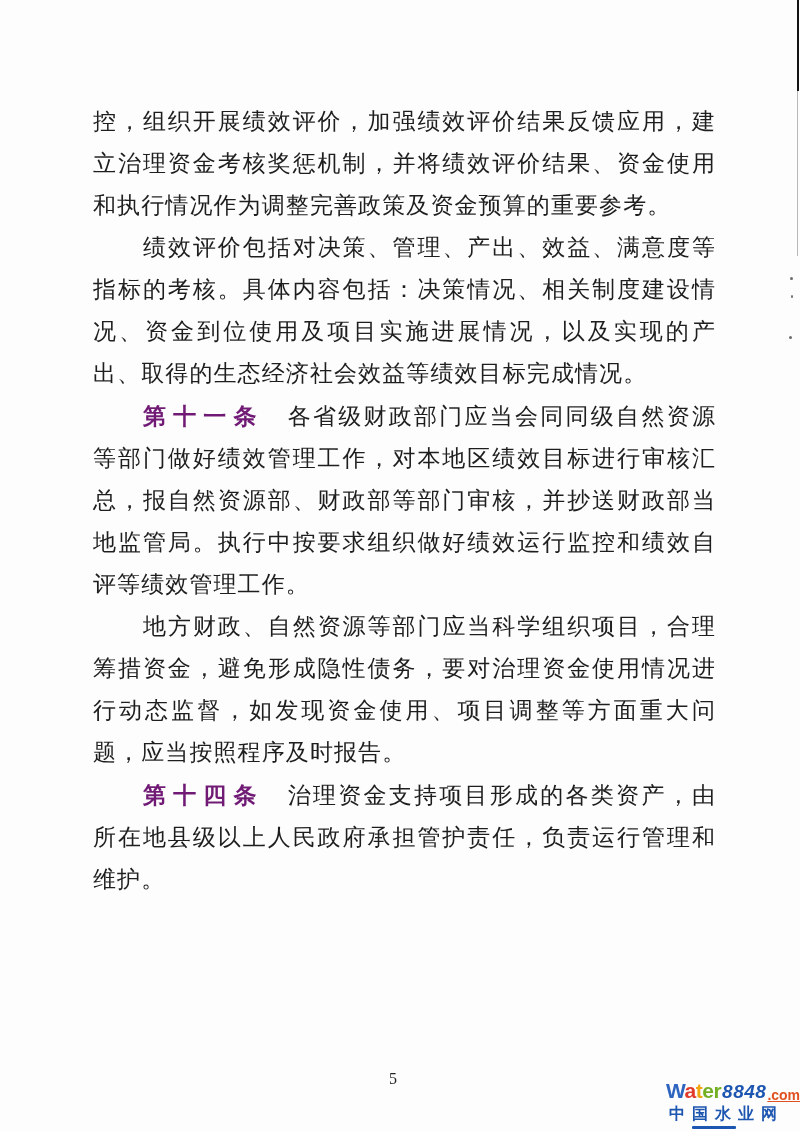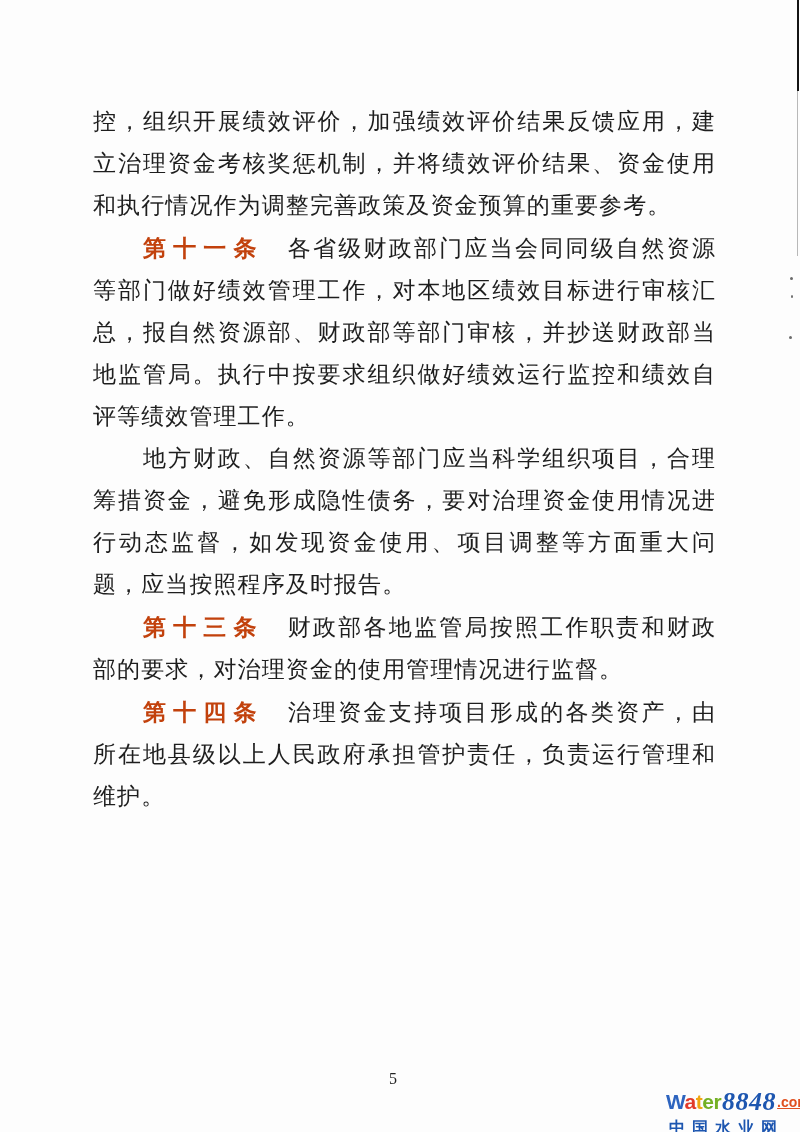--- a/index.html
+++ b/index.html
@@ -30,21 +30,21 @@
     text-align: justify;
     text-justify: inter-character;
     margin-left: 8px;
   }
   .para.indent { text-indent: 50px; }
   .article-head {
     font-family: "Liberation Sans", sans-serif;
     font-weight: 700;
     letter-spacing: 6px;
     margin-right: 24px;
-    color: #c2410c;
+    color: #701a75;
   }
 
   
   .footer {
     position: absolute;
     left: 0; top: 1068px;
     width: 786px;
     text-align: center;
   }
   .page-number {
@@ -54,35 +54,34 @@
   }
 
   
   .watermark {
     position: absolute;
     right: 4px; top: 1079px;
     width: 130px;
   }
   .brand-line {
     display: flex;
-    align-items: center;
+    align-items: flex-end;
     white-space: nowrap;
-    margin-top: 8px;
   }
   .brand-letters span {
     font-family: "Liberation Sans", sans-serif;
     font-weight: 700;
     font-size: 21px;
     letter-spacing: -0.5px;
   }
   .brand-number {
-    font-family: Liberation Serif, serif;
+    font-family: Liberation Sans, sans-serif;
     font-style: italic;
     font-weight: 700;
-    font-size: 26px;
+    font-size: 19px;
     letter-spacing: 0.5px;
     margin-left: 1px;
   }
   .brand-tld {
     font-family: "Liberation Sans", sans-serif;
     font-weight: 700;
     font-size: 14px;
     margin-left: 1px;
     text-decoration: underline;
   }
@@ -125,23 +124,23 @@
 <div class="page">
 
   <div class="edge-line-strong"></div>
   <div class="edge-line-faint"></div>
   <div class="speck speck-1"></div>
   <div class="speck speck-2"></div>
   <div class="speck speck-3"></div>
 
   <main class="text-block" id="paragraphs">
       <p class="para"><span>控，组织开展绩效评价，加强绩效评价结果反馈应用，建立治理资金考核奖惩机制，并将绩效评价结果、资金使用和执行情况作为调整完善政策及资金预算的重要参考。</span></p>
+      <p class="para indent"><span>绩效评价包括对决策、管理、产出、效益、满意度等指标的考核。具体内容包括：决策情况、相关制度建设情况、资金到位使用及项目实施进展情况，以及实现的产出、取得的生态经济社会效益等绩效目标完成情况。</span></p>
       <p class="para indent"><span class="article-head">第十一条</span><span>各省级财政部门应当会同同级自然资源等部门做好绩效管理工作，对本地区绩效目标进行审核汇总，报自然资源部、财政部等部门审核，并抄送财政部当地监管局。执行中按要求组织做好绩效运行监控和绩效自评等绩效管理工作。</span></p>
       <p class="para indent"><span>地方财政、自然资源等部门应当科学组织项目，合理筹措资金，避免形成隐性债务，要对治理资金使用情况进行动态监督，如发现资金使用、项目调整等方面重大问题，应当按照程序及时报告。</span></p>
-      <p class="para indent"><span class="article-head">第十三条</span><span>财政部各地监管局按照工作职责和财政部的要求，对治理资金的使用管理情况进行监督。</span></p>
       <p class="para indent"><span class="article-head">第十四条</span><span>治理资金支持项目形成的各类资产，由所在地县级以上人民政府承担管护责任，负责运行管理和维护。</span></p>
     </main>
 
   <div class="footer">
     <span class="page-number">5</span>
   </div>
 
   <div class="watermark">
     <div class="brand-line">
       <span class="brand-letters" id="brand-letters"><span style="color: rgb(45, 100, 191);">W</span><span style="color: rgb(225, 58, 42);">a</span><span style="color: rgb(240, 165, 18);">t</span><span style="color: rgb(116, 176, 36);">e</span><span style="color: rgb(116, 176, 36);">r</span></span>

